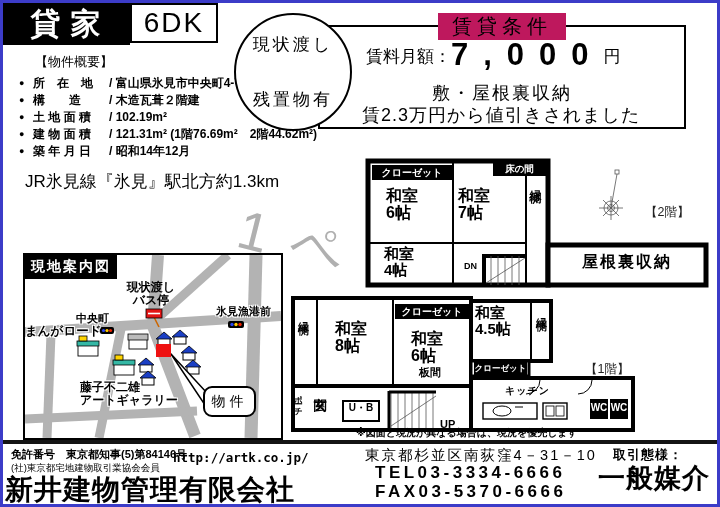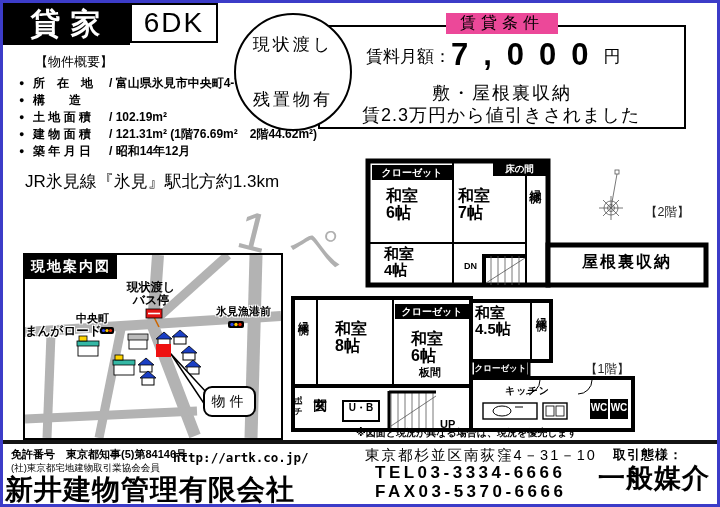--- a/index.html
+++ b/index.html
@@ -12,21 +12,21 @@
   .blackbox{background:#000;color:#fff;display:flex;align-items:center;justify-content:center;}
 
   
   .type-box{left:0;top:0;width:127px;height:42px;background:#000;color:#fff;
             font-size:30px;font-weight:bold;letter-spacing:10px;
             display:flex;align-items:center;justify-content:center;padding-left:8px;box-sizing:border-box;}
   .layout-box{left:127px;top:0;width:88px;height:40px;background:#fff;border:2px solid #000;
               font-size:28px;letter-spacing:2px;display:flex;align-items:center;justify-content:center;box-sizing:border-box;}
   .cond-box{left:315px;top:22px;width:368px;height:104px;border:2px solid #000;background:#fff;z-index:2;box-sizing:border-box;}
   .cond-title{position:absolute;top:-14px;left:50%;transform:translateX(-50%);
-              background:#ec4899;padding:0 14px;font-size:16px;letter-spacing:5px;white-space:nowrap;text-align:right;}
+              background:#be185d;padding:0 14px;font-size:20px;letter-spacing:5px;white-space:nowrap;text-align:right;}
   .cond-row1{position:absolute;left:46px;top:10px;font-size:17px;white-space:nowrap;}
   .cond-rent{font-size:31px;font-weight:bold;letter-spacing:15px;vertical-align:-3px;}
   .cond-row2{position:absolute;left:112px;top:54px;font-size:18px;letter-spacing:2px;}
   .cond-row3{position:absolute;left:42px;top:76px;font-size:18px;letter-spacing:1px;}
   .circle{left:231px;top:10px;width:118px;height:118px;border:2px solid #000;border-radius:50%;
           background:#fff;z-index:3;display:flex;flex-direction:column;align-items:center;
           justify-content:center;gap:32px;font-size:17px;letter-spacing:3px;box-sizing:border-box;}
 
   
   .overview{left:16px;top:50px;width:300px;font-size:12px;z-index:2;}
@@ -97,20 +97,21 @@
   <div class="abs overview">
     <div class="ov-title">【物件概要】</div>
     <div class="ov-row">
       <span class="ov-bullet">●</span>
       <span class="ov-label">所　在　地</span>
       <span class="ov-value">/ 富山県氷見市中央町4-7</span>
     </div>
     <div class="ov-row">
       <span class="ov-bullet">●</span>
       <span class="ov-label">構　　造</span>
+      <span class="ov-value">/ 木造瓦葺２階建</span>
     </div>
     <div class="ov-row">
       <span class="ov-bullet">●</span>
       <span class="ov-label">土 地 面 積</span>
       <span class="ov-value">/ 102.19m²</span>
     </div>
     <div class="ov-row">
       <span class="ov-bullet">●</span>
       <span class="ov-label">建 物 面 積</span>
       <span class="ov-value">/ 121.31m² (1階76.69m²　2階44.62m²)</span>
@@ -178,20 +179,22 @@
           <circle cx="85.5" cy="75.5" r="1.6" fill="#ee2200"></circle>
       </g>
       <path d="M182,138 L146,99 L182,153 Z" fill="#fff" stroke="#000" stroke-width="1.5"></path>
       <rect x="131" y="89" width="15" height="13" fill="#ee1111"></rect>
     </svg>
     <div class="abs map-label pre" style="left:96px;top:26px;width:60px;text-align:center;font-size:12px;">現状渡し
 バス停</div>
     <div class="abs map-label halo" style="left:191px;top:51px;font-size:11px;">氷見漁港前</div>
     <div class="abs map-label halo" style="left:51px;top:58px;font-size:11px;">中央町</div>
     <div class="abs map-label halo" style="left:0px;top:70px;font-size:12.5px;">まんがロード</div>
+    <div class="abs map-label pre halo" style="left:55px;top:126px;font-size:12px;">藤子不二雄
+アートギャラリー</div>
     <div class="abs callout">物件</div>
   </div>
 
   <div class="abs plan plan2f">
     <svg width="356" height="144" viewBox="0 0 356 144" style="position:absolute;left:0;top:0;background:#fff;">
       <rect x="10" y="11" width="180" height="124" fill="#fff" stroke="#000" stroke-width="5"></rect>
       <line x1="95" y1="11" x2="95" y2="135" stroke="#000" stroke-width="2"></line>
       <line x1="10" y1="93" x2="168" y2="93" stroke="#000" stroke-width="2"></line>
       <line x1="168" y1="11" x2="168" y2="135" stroke="#000" stroke-width="2"></line>
       <line x1="126" y1="106" x2="126" y2="135" stroke="#000" stroke-width="4"></line>

